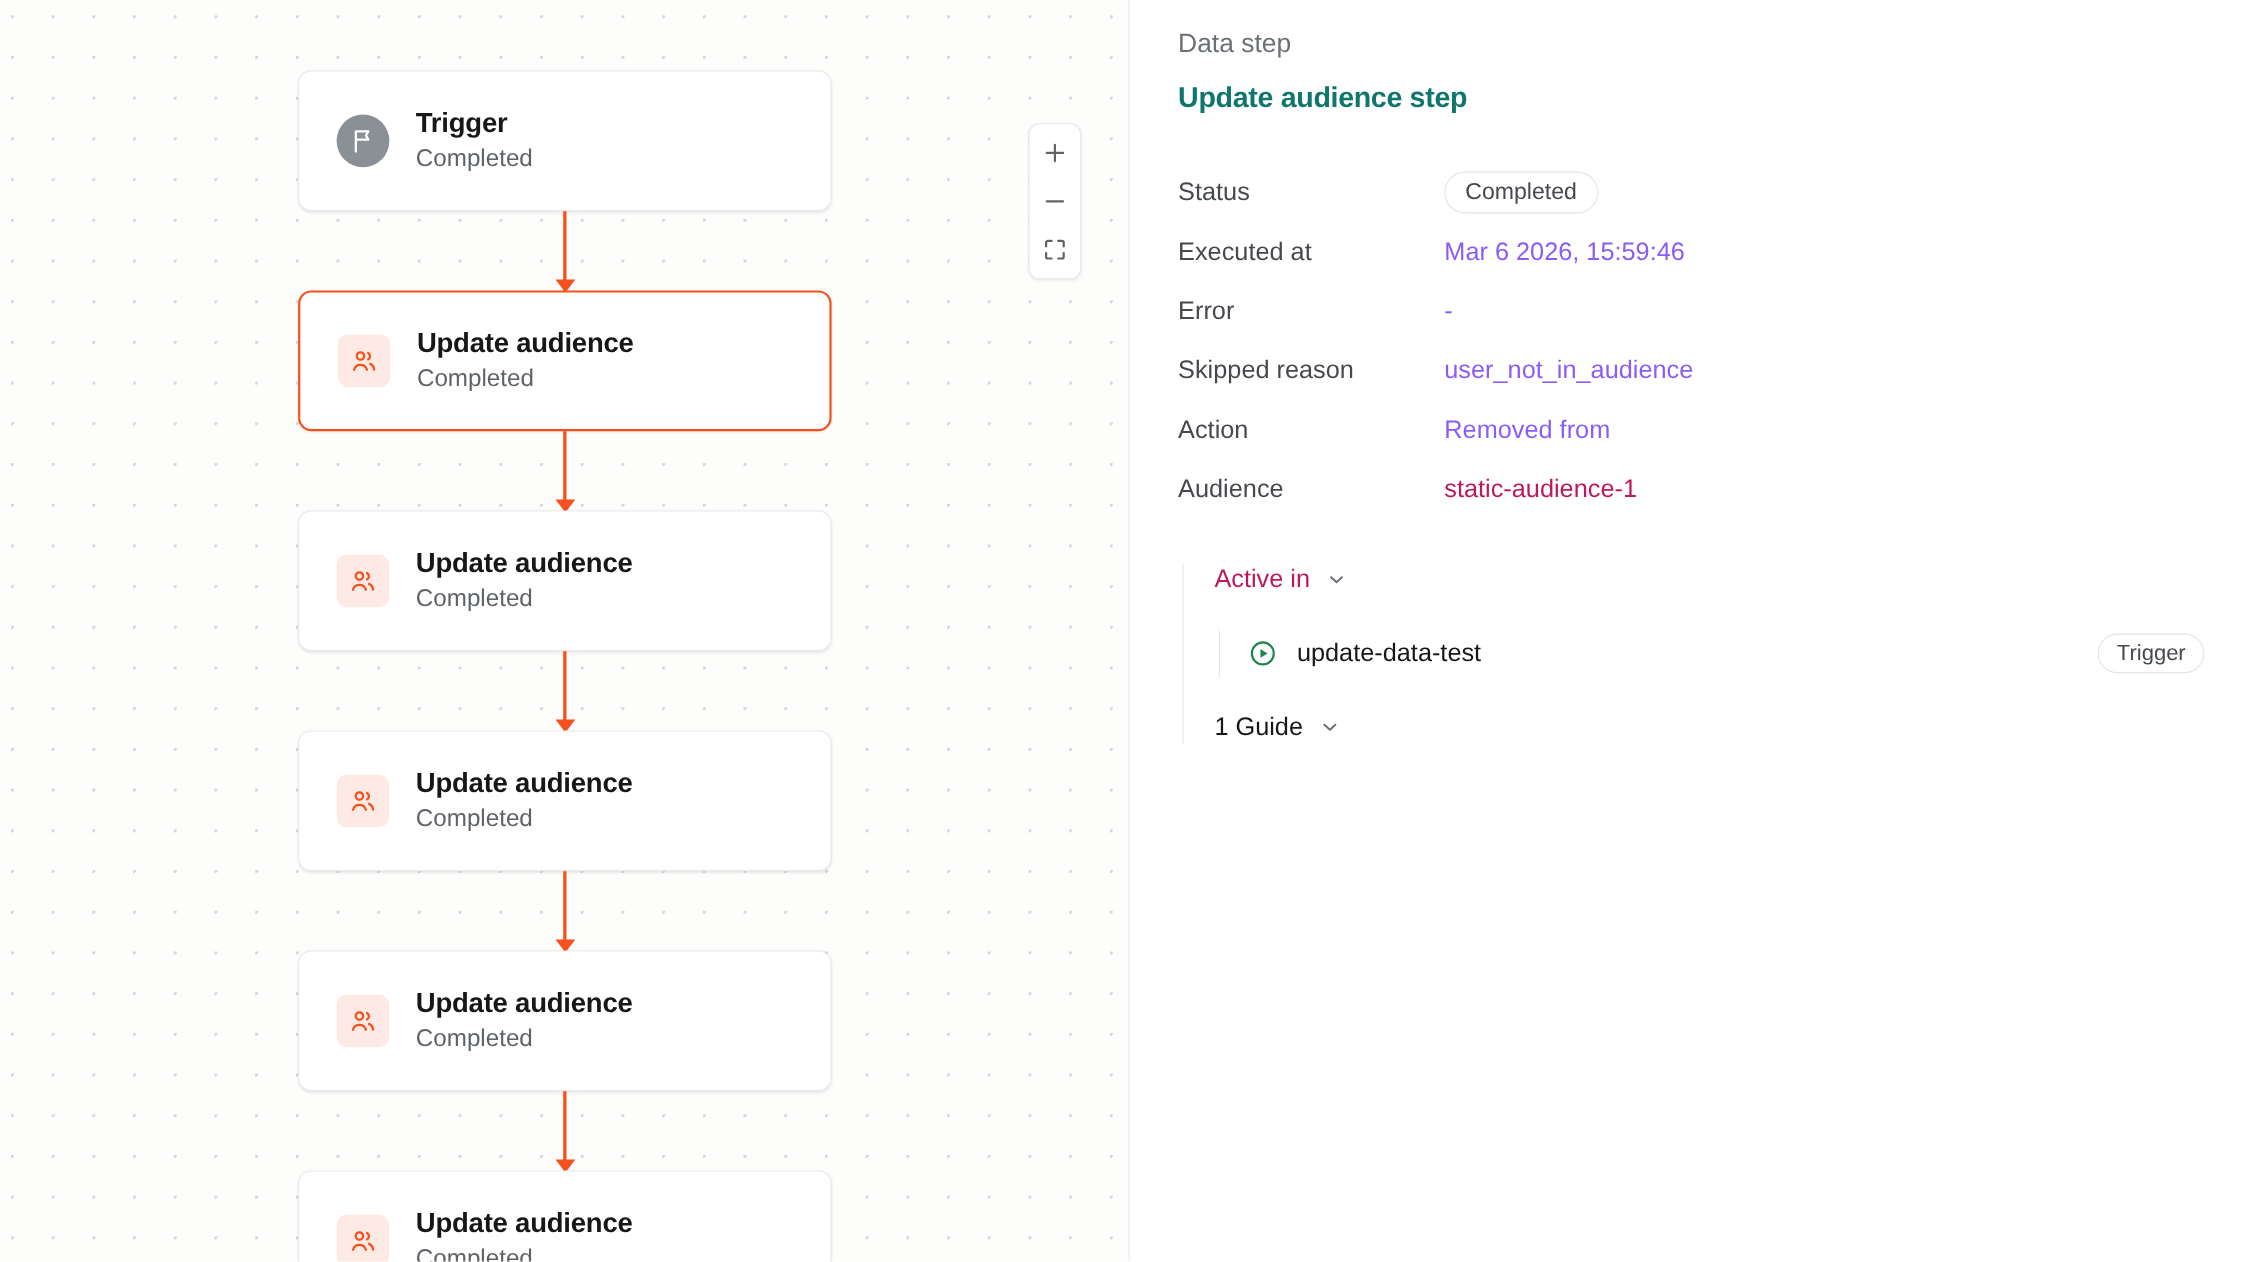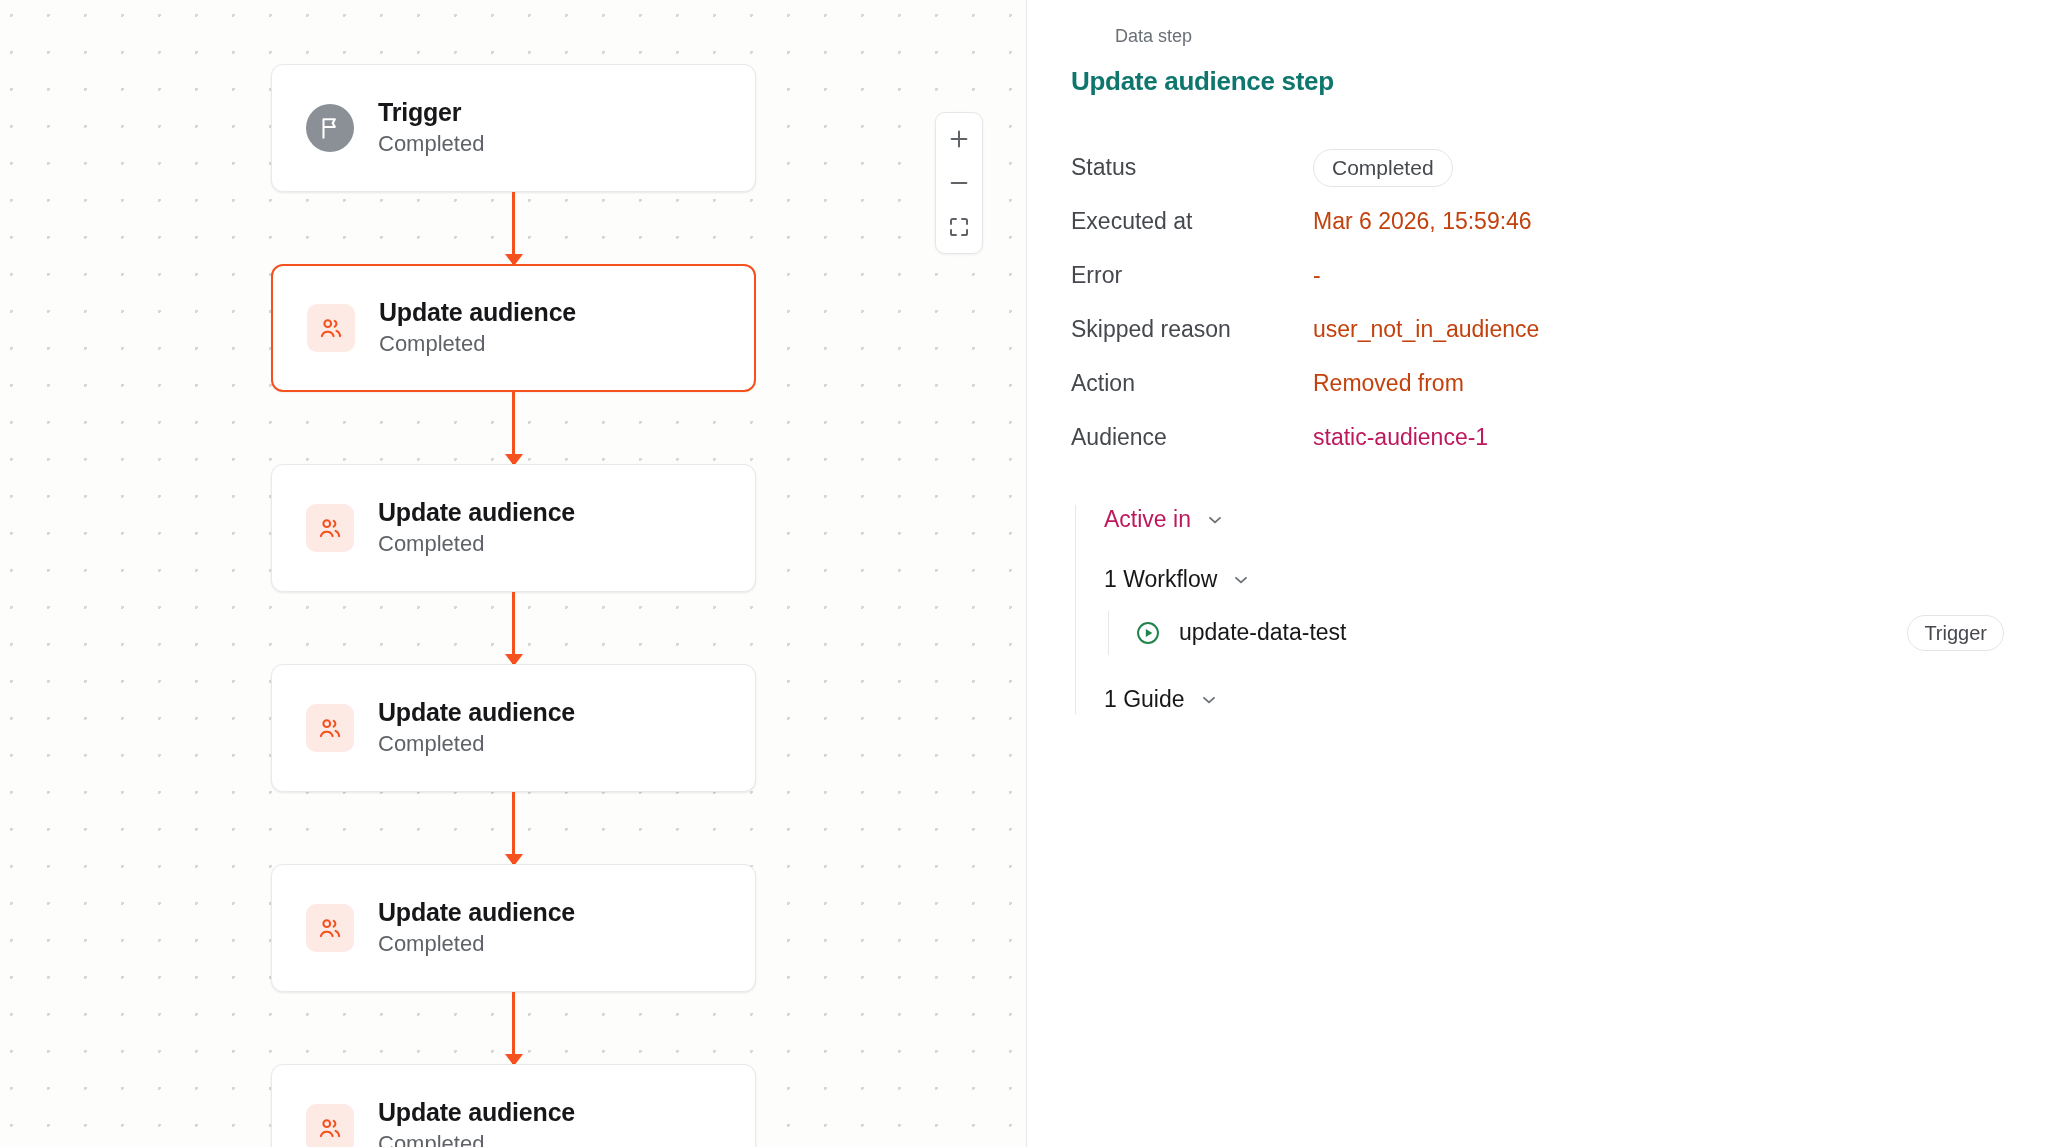--- a/index.html
+++ b/index.html
@@ -148,25 +148,24 @@
     position: relative;
     flex: 1;
     height: 1147px;
     background: #ffffff;
     border-left: 1px solid #e9e9ec;
     padding: 26px 44px 0 44px;
     overflow: hidden;
   }
 
   .panel-eyebrow {
-    font-size: 18px;
+    font-size: 24px;
     color: #6b7076;
     margin-bottom: 18px;
     line-height: 1.2;
-    margin-left: 44px;
   }
   .panel-title {
     font-size: 26px;
     font-weight: 700;
     color: #0f766e;
     letter-spacing: -0.3px;
     margin-bottom: 50px;
     line-height: 1.2;
   }
 
@@ -179,21 +178,21 @@
   }
   .detail-label {
     width: 242px;
     flex: none;
     font-size: 23px;
     color: #45484d;
     line-height: 1.3;
   }
   .detail-value {
     font-size: 23px;
-    color: #c2410c;
+    color: #8b5cf6;
     font-weight: 500;
     line-height: 1.3;
   }
   .detail-value.link {
     color: #be185d;
     cursor: pointer;
   }
 
   .pill {
     display: inline-flex;
@@ -451,26 +450,20 @@
 
     <div class="active-section">
       <div class="disclosure">
         <span class="dtext">Active in</span>
         <svg class="chev" width="20" height="20" viewBox="0 0 20 20" aria-hidden="true">
           <path d="M5 7.8l5 4.6 5-4.6" stroke="#6b7076" stroke-width="1.8" fill="none" stroke-linecap="round" stroke-linejoin="round"></path>
         </svg>
       </div>
       <div>
           <div class="active-group">
-            <div class="disclosure grouphead">
-              <span class="dtext">1 Workflow</span>
-              <svg class="chev" width="20" height="20" viewBox="0 0 20 20">
-                <path d="M5 7.8l5 4.6 5-4.6" stroke="#6b7076" stroke-width="1.8" fill="none" stroke-linecap="round" stroke-linejoin="round"></path>
-              </svg>
-            </div>
             <div class="entity-list">
               <div class="entity-row">
                 <svg class="entity-icon" width="26" height="26" viewBox="0 0 24 24">
                   <circle cx="12" cy="12" r="9.2" fill="none" stroke="#1e8449" stroke-width="1.8"></circle>
                   <path d="M10 8.3l6 3.7-6 3.7z" fill="#1e8449"></path>
                 </svg>
                 <span class="entity-name">update-data-test</span>
                 <span class="entity-badge">Trigger</span>
               </div>
             </div>

